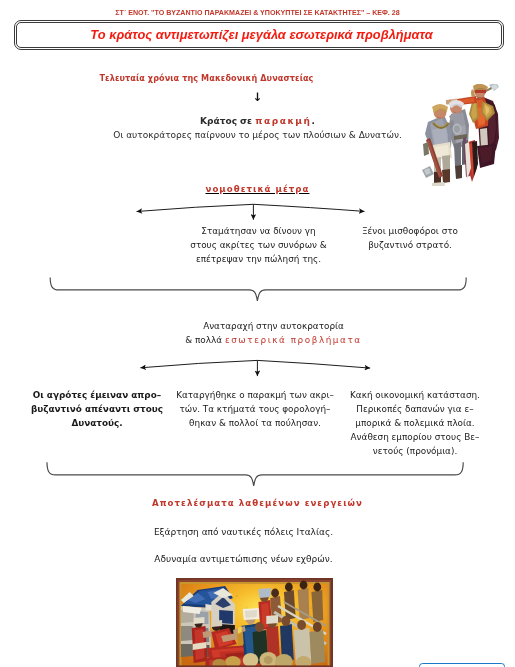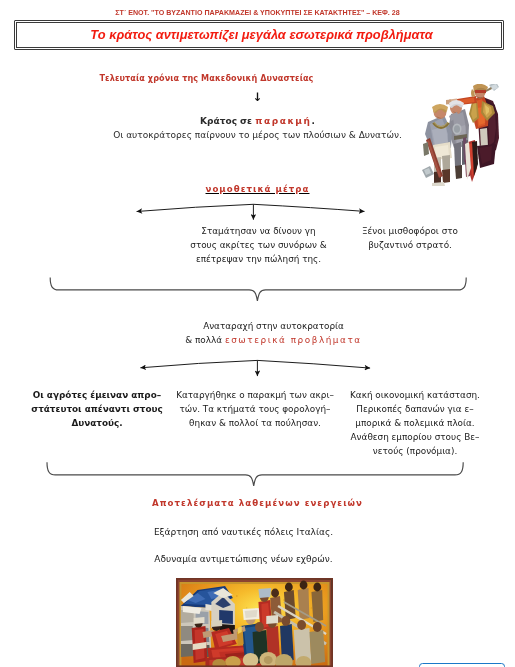--- a/index.html
+++ b/index.html
@@ -4,21 +4,21 @@
 <style>
   html,body{margin:0;padding:0;}
   body{width:515px;height:667px;background:#ffffff;font-family:"DejaVu Sans",sans-serif;overflow:hidden;}
   .page{position:relative;width:515px;height:667px;}
   .abs{position:absolute;}
 
   .hdr{left:0;top:9.7px;width:515px;text-align:center;font-size:7.1px;color:#C1372B;
        letter-spacing:0;font-family:"Liberation Sans",sans-serif;font-weight:bold;line-height:7px;}
 
   .titlebox{left:14px;top:19.5px;width:490px;height:30px;border:3px double #3a3a3a;
-            border-radius:1px;box-sizing:border-box;display:flex;align-items:center;justify-content:center;}
+            border-radius:7px;box-sizing:border-box;display:flex;align-items:center;justify-content:center;}
   .title{font-style:italic;font-weight:bold;color:#F21C10;font-size:12.87px;padding-left:5px;
          font-family:"Liberation Sans",sans-serif;letter-spacing:0;}
   .redsp{color:#C1372B;letter-spacing:1.55px;font-size:inherit;}
   .redsp2{color:#C1372B;letter-spacing:1.05px;font-size:inherit;}
   .ctr{text-align:center;}
   .t{font-size:8.85px;color:#1a1a1a;line-height:14.1px;font-family:"DejaVu Sans",sans-serif;}
 
   .l1{left:0;top:73px;width:413px;text-align:center;font-size:8.1px;color:#C1372B;font-weight:bold;letter-spacing:.1px;line-height:11px;}
   .arrowdown{left:0;top:92px;width:515px;text-align:center;font-size:11.5px;color:#111;line-height:11.5px;font-weight:bold;}
   .l2{left:0;top:114.8px;width:515px;text-align:center;font-size:9px;color:#2b2b2b;line-height:12px;font-weight:bold;}
@@ -73,21 +73,21 @@
       <div>βυζαντινό στρατό.</div>
     </div>
 
   <div class="abs mid1">
     <div class="t">Αναταραχή στην αυτοκρατορία</div>
     <div class="t"><span>&amp; πολλά </span><span class="redsp">εσωτερικά  προβλήματα</span></div>
   </div>
 
   <div class="abs b1 t ctr">
       <div>Οι αγρότες έμειναν απρο–</div>
-      <div>στάτευτοι απέναντι στους</div>
+      <div>βυζαντινό απέναντι στους</div>
       <div>Δυνατούς.</div>
     </div>
   <div class="abs b2 t ctr">
       <div>Καταργήθηκε ο παρακμή των ακρι–</div>
       <div>τών. Τα κτήματά τους φορολογή–</div>
       <div>θηκαν &amp; πολλοί τα πούλησαν.</div>
     </div>
   <div class="abs b3 t ctr">
       <div>Κακή οικονομική κατάσταση.</div>
       <div>Περικοπές δαπανών για ε–</div>

